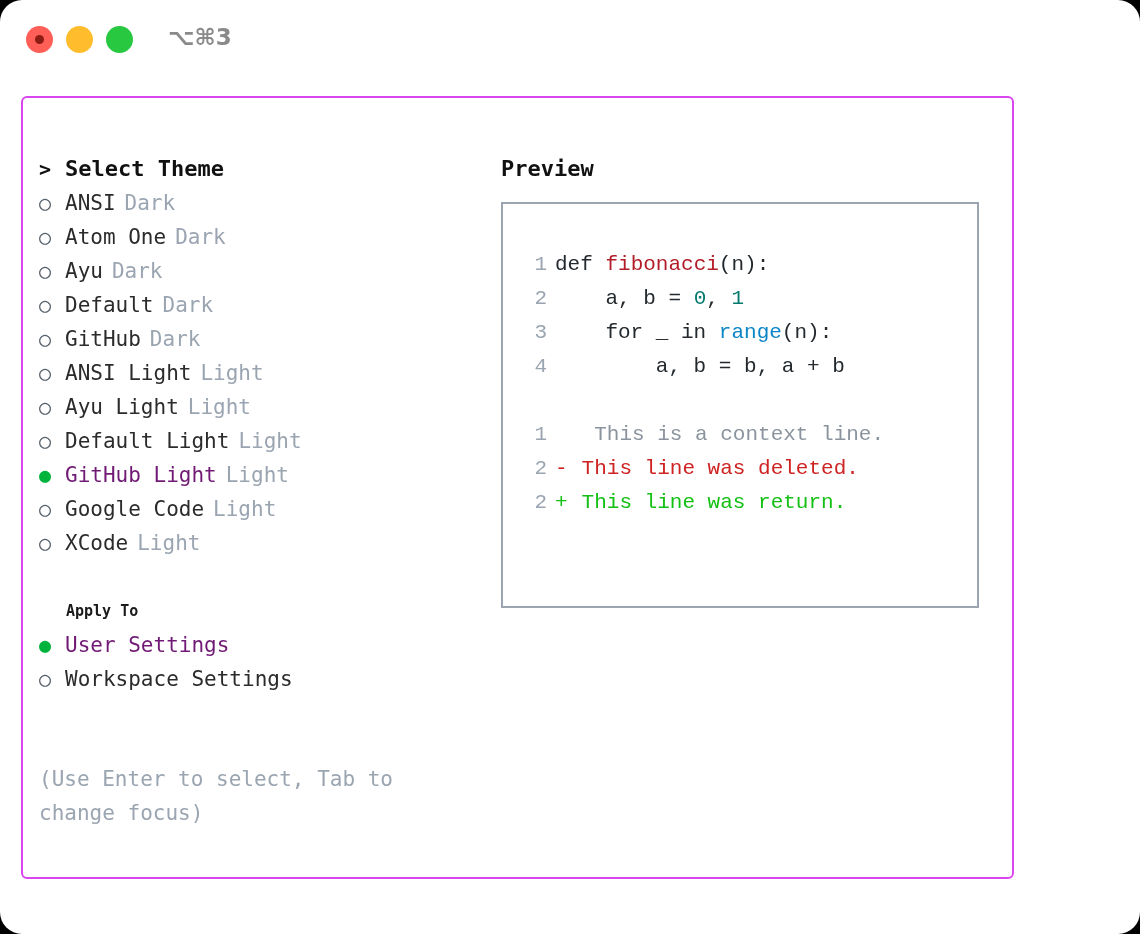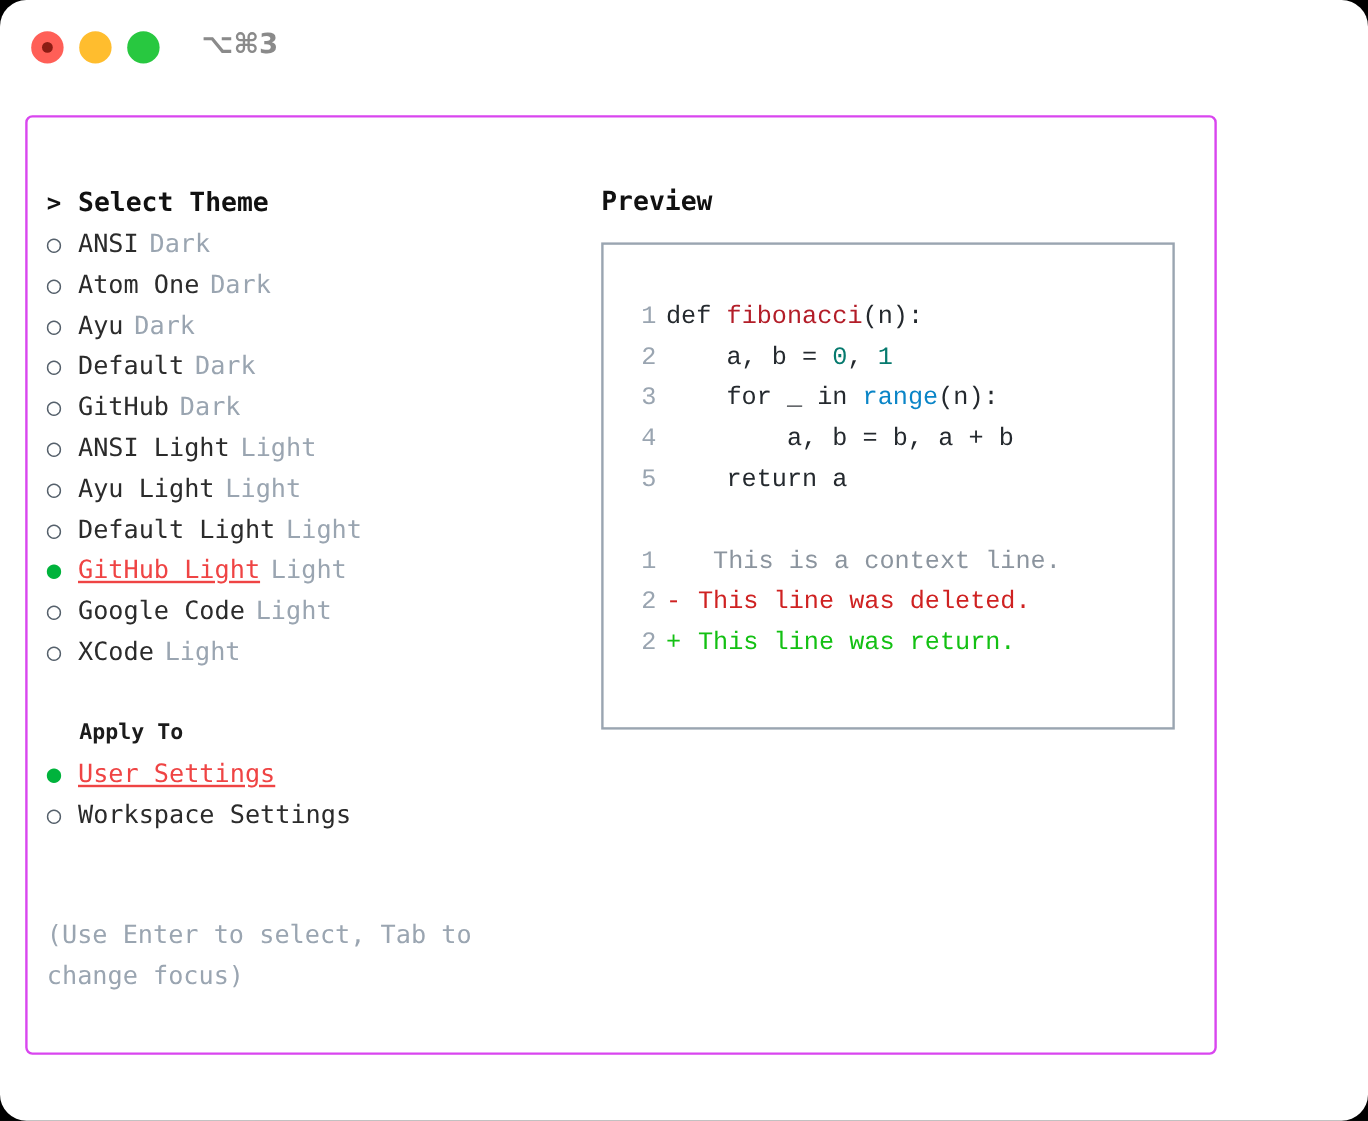--- a/index.html
+++ b/index.html
@@ -79,29 +79,29 @@
     font-size: 20px;
   }
   .marker.sel { color: #00b33c; }
   .row.header {
     font-weight: bold;
     color: #111111;
     font-size: 22px;
   }
   .row.header .marker { color: #111111; font-weight: bold; }
   .name { color: #2b2b2b; text-align: center; }
-  .name.sel { color: #ef4444; text-decoration: underline; }
+  .name.sel { color: #701a75; }
   .variant {
     color: #9aa5b1;
     margin-left: 9px;
   }
   .row.section-header {
     font-weight: bold;
     color: #1b1b1b;
-    font-size: 18px;
+    font-size: 15px;
     padding-left: 27px;
   }
   .spacer { height: 34px; }
   #hint {
     position: absolute;
     left: 16px; top: 664px;
     width: 410px;
     font-size: 21px;
     line-height: 34px;
     color: #9aa5b1;
@@ -202,21 +202,20 @@
 
     <div id="right-col">
       <div id="preview-title">Preview</div>
       <div id="preview-box">
         <div id="code-area">
           <div id="code-lines">
               <div class="cline"><span class="ln">1</span><span class="kw">def </span><span class="fn">fibonacci</span><span class="kw">(n):</span></div>
               <div class="cline"><span class="ln">2</span><span class="kw">    a, b = </span><span class="num">0</span><span class="kw">, </span><span class="num">1</span></div>
               <div class="cline"><span class="ln">3</span><span class="kw">    for _ in </span><span class="bi">range</span><span class="kw">(n):</span></div>
               <div class="cline"><span class="ln">4</span><span class="kw">        a, b = b, a + b</span></div>
-              <div class="cline"><span class="ln">5</span><span class="kw">    return a</span></div>
             </div>
           <div class="blank"></div>
           <div id="diff-lines">
               <div class="cline"><span class="ln">1</span><span class="sign diff-ctx"> </span><span class="diff-ctx">  This is a context line.</span></div>
               <div class="cline"><span class="ln">2</span><span class="sign diff-del">-</span><span class="diff-del"> This line was deleted.</span></div>
               <div class="cline"><span class="ln">2</span><span class="sign diff-add">+</span><span class="diff-add"> This line was return.</span></div>
             </div>
         </div>
       </div>
     </div>

